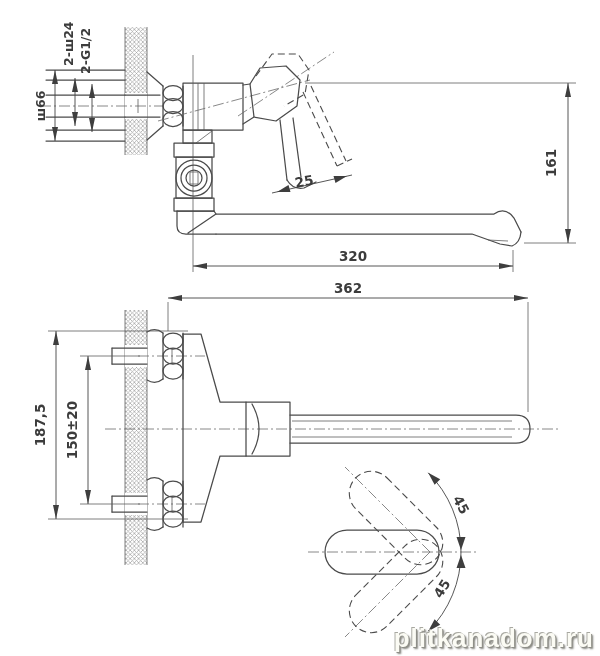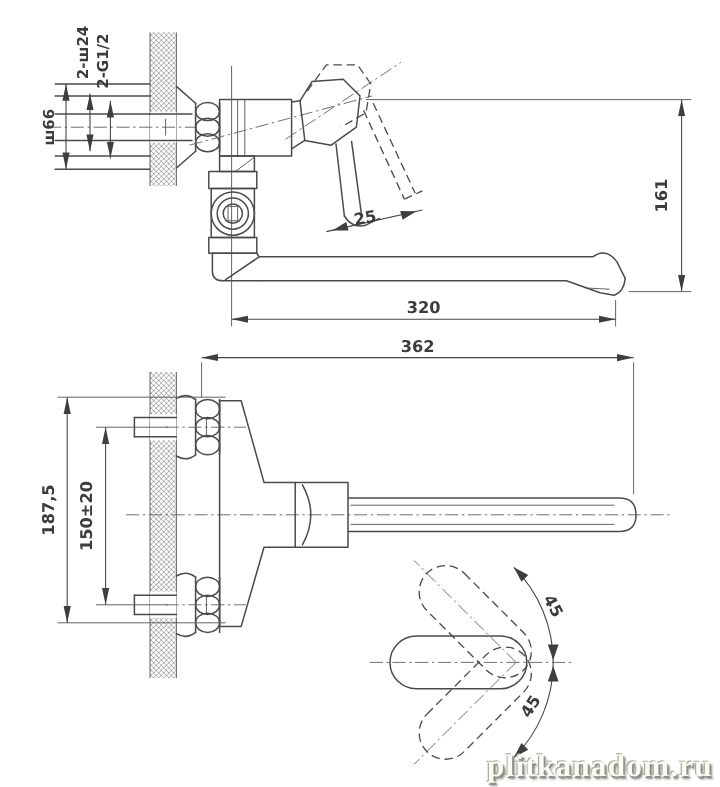--- a/index.html
+++ b/index.html
@@ -11,21 +11,21 @@
   .thin{stroke:#5d5d5d;stroke-width:0.8;fill:none;}
   .dim{stroke:#444444;stroke-width:0.9;fill:none;}
   .cl{stroke:#6a6a6a;stroke-width:0.8;fill:none;stroke-dasharray:11 3 2 3;}
   .dash{stroke:#4b4b4b;stroke-width:1.1;fill:none;stroke-dasharray:7 4;stroke-linejoin:round;}
   .fillw{fill:#ffffff;}
   .arr{fill:#3e3e3e;stroke:none;}
   text.dimtxt{font-family:"DejaVu Sans","Liberation Sans",sans-serif;font-weight:bold;
               font-size:13.5px;fill:#3c3c3c;}
   text.small{font-size:12.5px;}
   .watermark{position:absolute;right:6px;bottom:2px;
-             font-family:Liberation Serif, serif;
+             font-family:Liberation Sans, sans-serif;
              font-weight:bold;font-size:26px;letter-spacing:1px;color:#fbfbf4;
              text-shadow:-1px -1px 0 #a9a9a2, 1px 1px 0 #8f8f88, 2px 2px 2px #83837d;}
 </style>
 </head>
 <body>
 
 <div class="stage">
 <svg width="600" height="656" viewBox="0 0 600 656">
   <defs>
     <pattern id="hatch" width="4.2" height="4.2" patternUnits="userSpaceOnUse">

